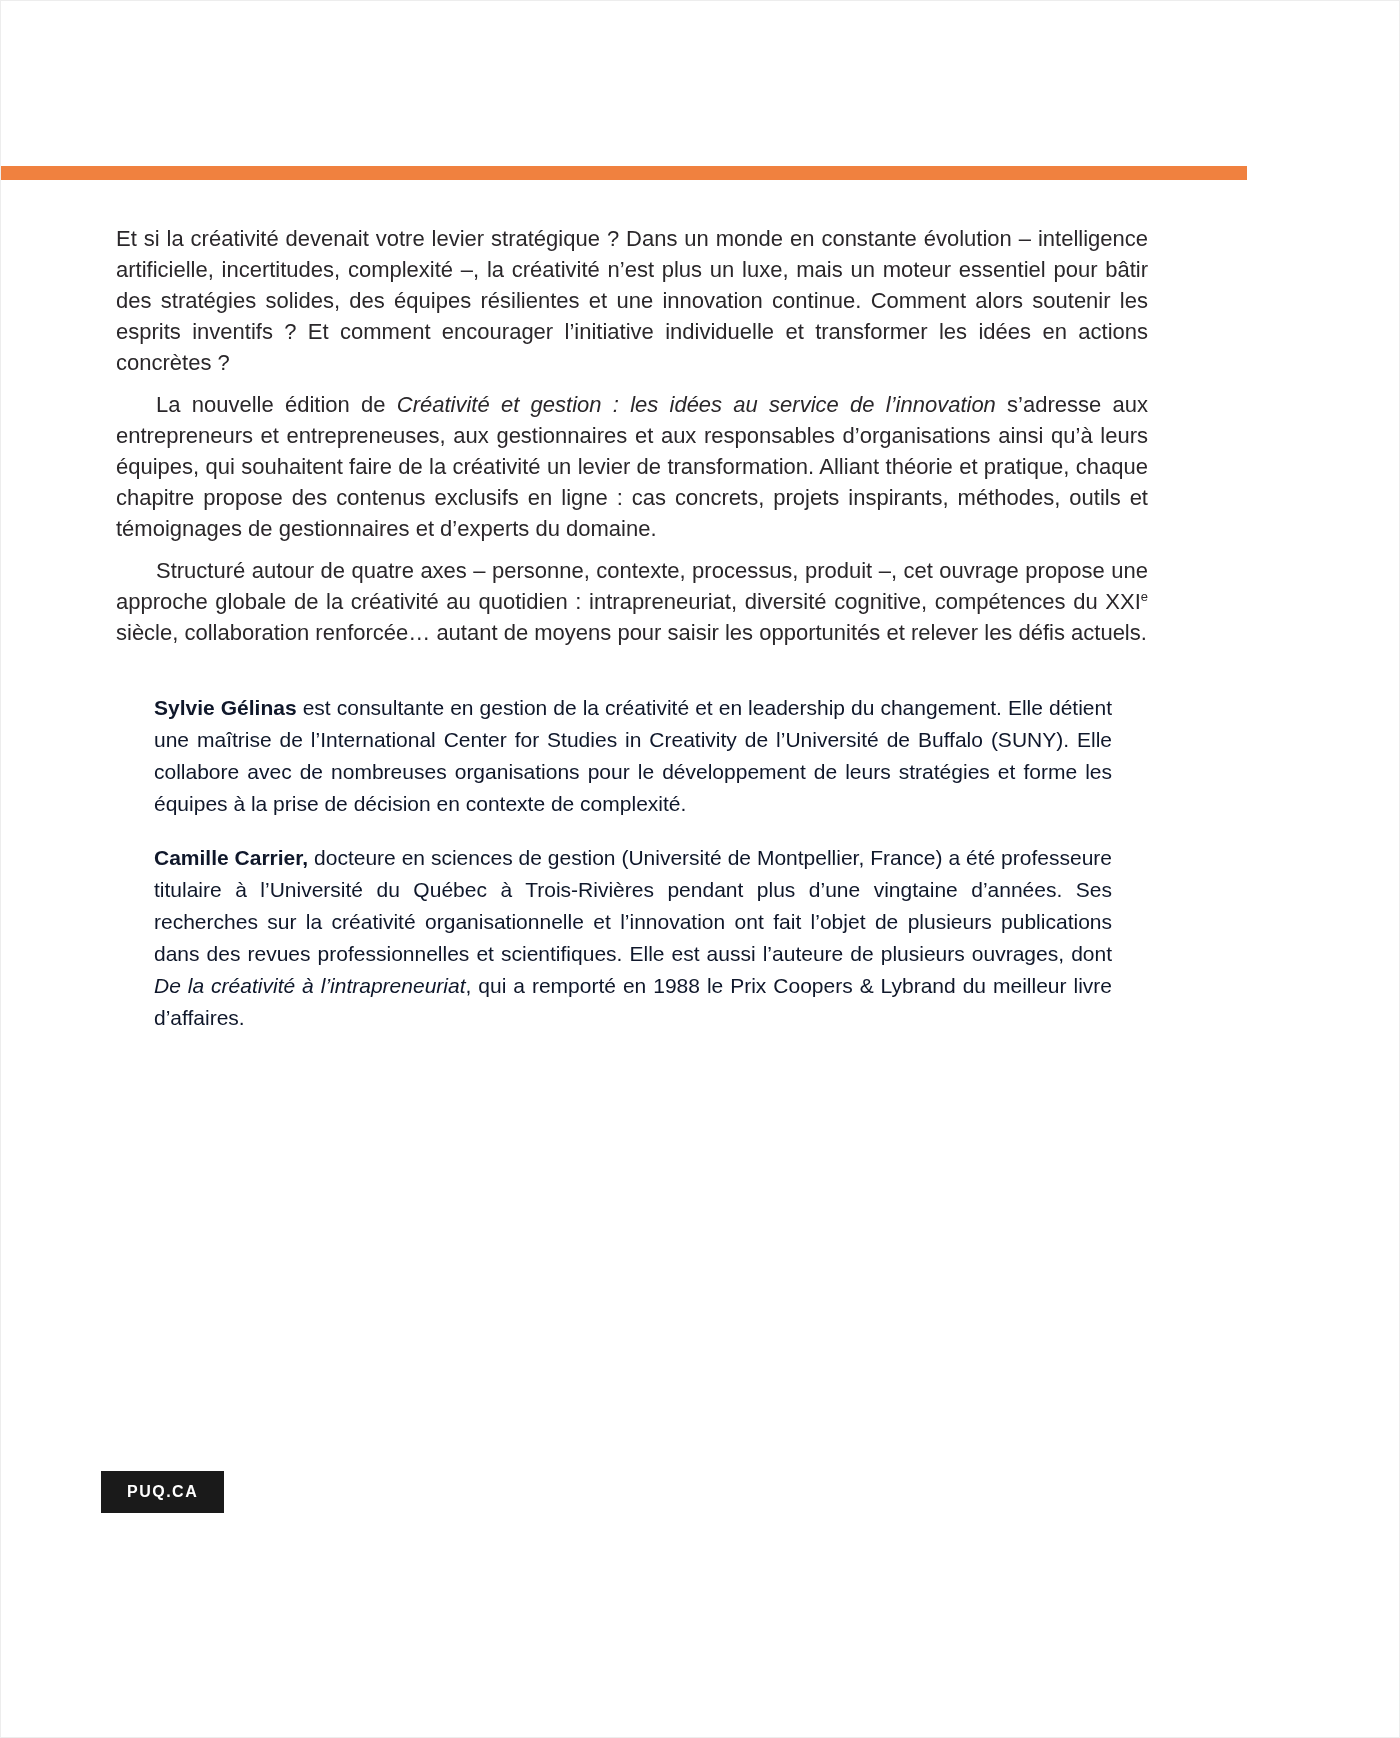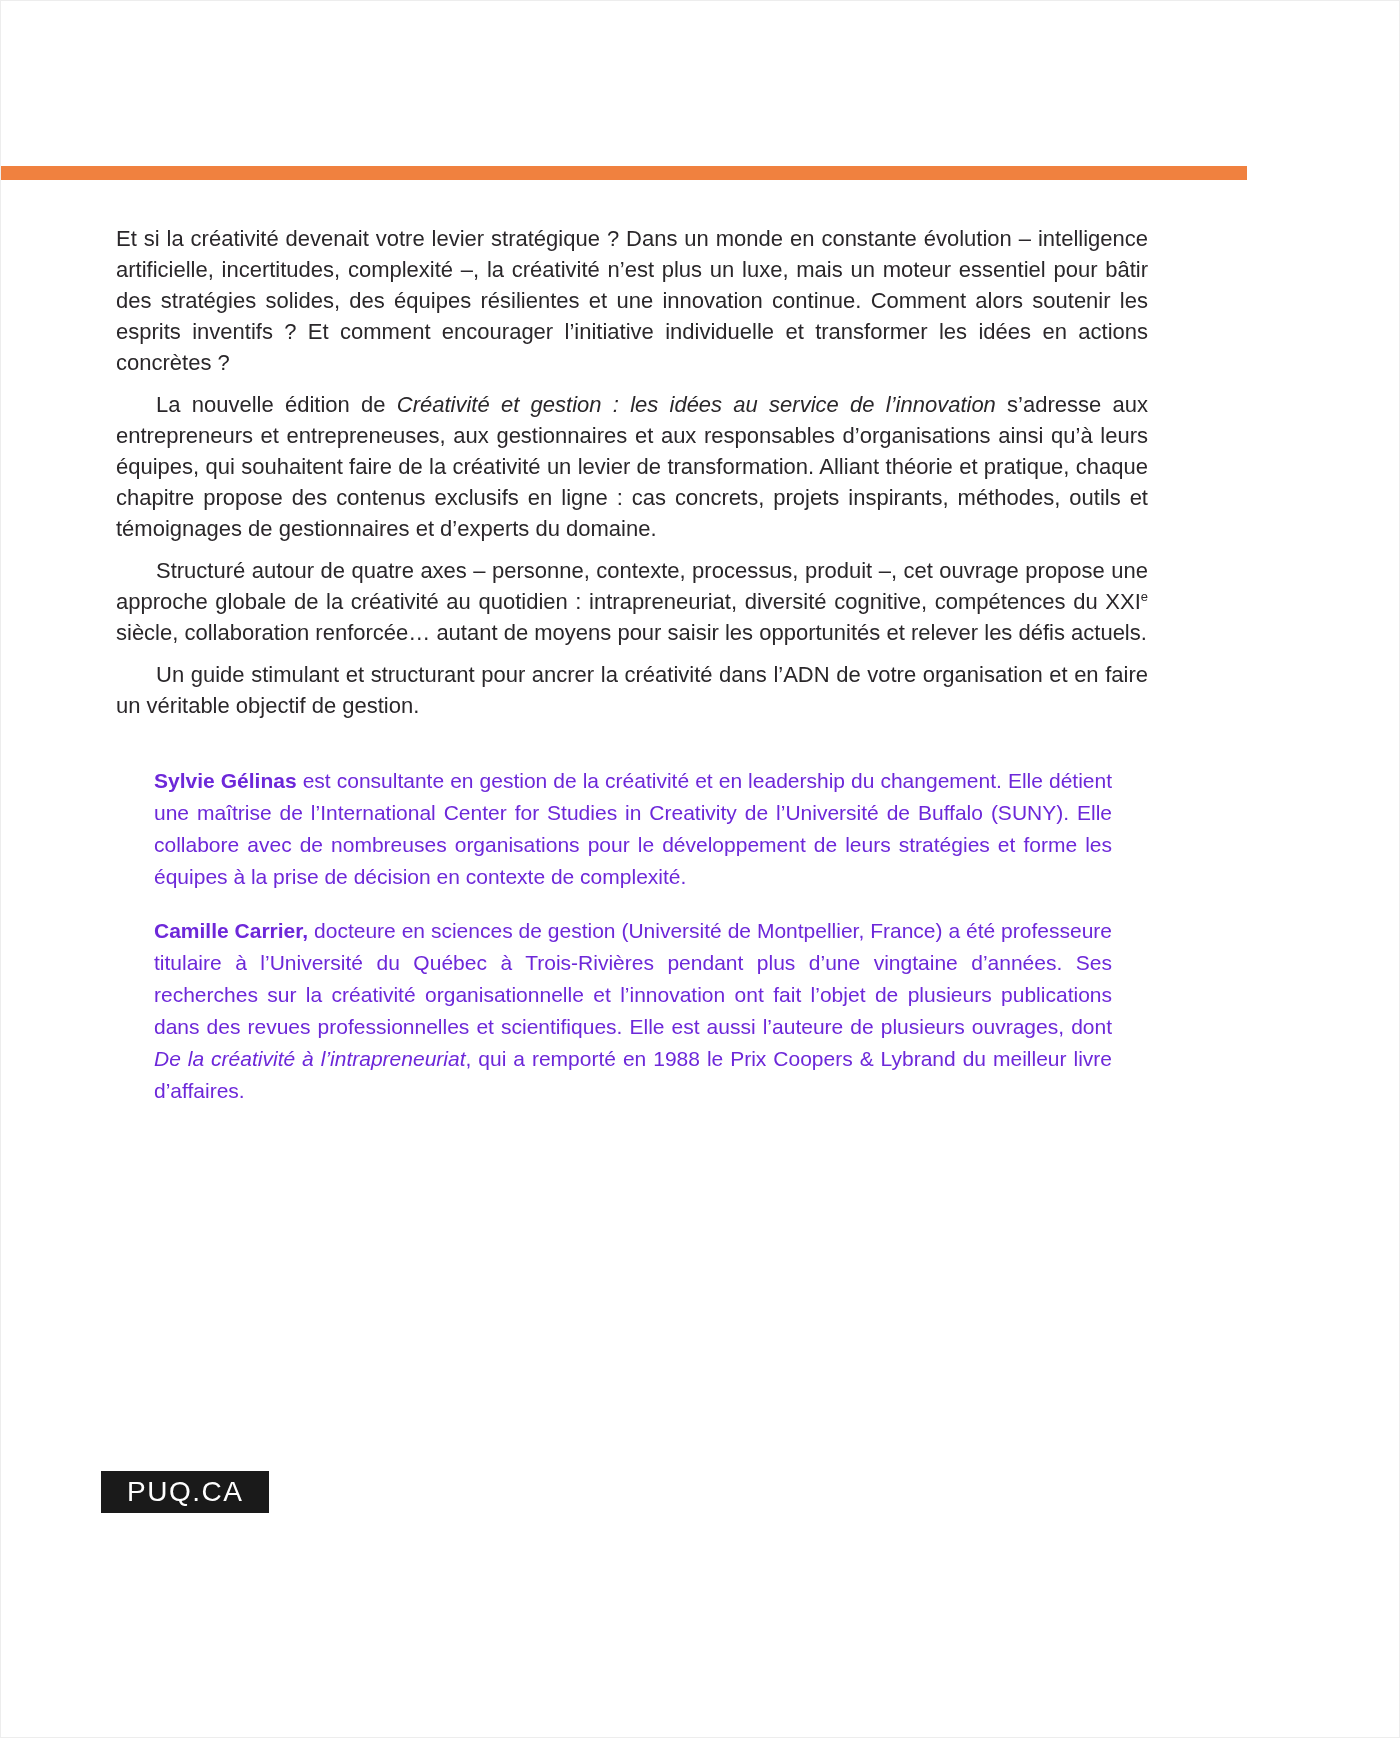--- a/index.html
+++ b/index.html
@@ -48,49 +48,48 @@
   .bios {
     margin-top: 44px;
     margin-left: 38px;
     width: 958px;
   }
   .bios p.bio-par {
     margin: 0 0 22px 0;
     font-size: 21px;
     line-height: 32px;
     text-align: justify;
-    color: #6d28d9;
+    color: #0f172a;
   }
   .publisher-badge {
     position: absolute;
     left: 100px;
     top: 1470px;
     height: 42px;
     background: #1a1a1a;
     color: #ffffff;
     display: inline-flex;
     align-items: center;
     padding: 0 26px;
-    font-size: 28px;
-    font-weight: normal;
+    font-size: 16px;
+    font-weight: bold;
     letter-spacing: 1.5px;
   }
 </style>
 </head>
 <body>
 
 <div class="page">
 
   <div class="accent-bar" style="background: rgb(240, 129, 63);"></div>
 
   <div class="content">
     <p class="body-par"><span>Et si la créativité devenait votre levier stratégique ? Dans un monde en constante évolution – intelligence artificielle, incertitudes, complexité –, la créativité n’est plus un luxe, mais un moteur essentiel pour bâtir des stratégies solides, des équipes résilientes et une innovation continue. Comment alors soutenir les esprits inventifs ? Et comment encourager l’initiative individuelle et transformer les idées en actions concrètes ?</span></p>
     <p class="body-par indent"><span>La nouvelle édition de </span><span style="font-style: italic;">Créativité et gestion : les idées au service de l’innovation</span><span> s’adresse aux entrepreneurs et entrepreneuses, aux gestionnaires et aux responsables d’organisations ainsi qu’à leurs équipes, qui souhaitent faire de la créativité un levier de transformation. Alliant théorie et pratique, chaque chapitre propose des contenus exclusifs en ligne : cas concrets, projets inspirants, méthodes, outils et témoignages de gestionnaires et d’experts du domaine.</span></p>
     <p class="body-par indent"><span>Structuré autour de quatre axes – personne, contexte, processus, produit –, cet ouvrage propose une approche globale de la créativité au quotidien : intrapreneuriat, diversité cognitive, compétences du XXI</span><sup>e</sup><span> siècle, collaboration renforcée… autant de moyens pour saisir les opportunités et relever les défis actuels.</span></p>
-    <p class="body-par indent"><span>Un guide stimulant et structurant pour ancrer la créativité dans l’ADN de votre organisation et en faire un véritable objectif de gestion.</span></p>
 
     <div class="bios">
       <p class="bio-par"><span style="font-weight: bold;">Sylvie Gélinas</span><span> est consultante en gestion de la créativité et en leadership du changement. Elle détient une maîtrise de l’International Center for Studies in Creativity de l’Université de Buffalo (SUNY). Elle collabore avec de nombreuses organisations pour le développement de leurs stratégies et forme les équipes à la prise de décision en contexte de complexité.</span></p>
       <p class="bio-par"><span style="font-weight: bold;">Camille Carrier,</span><span> docteure en sciences de gestion (Université de Montpellier, France) a été professeure titulaire à l’Université du Québec à Trois-Rivières pendant plus d’une vingtaine d’années. Ses recherches sur la créativité organisationnelle et l’innovation ont fait l’objet de plusieurs publications dans des revues professionnelles et scientifiques. Elle est aussi l’auteure de plusieurs ouvrages, dont </span><span style="font-style: italic;">De la créativité à l’intrapreneuriat</span><span>, qui a remporté en 1988 le Prix Coopers &amp; Lybrand du meilleur livre d’affaires.</span></p>
     </div>
   </div>
 
   <div class="publisher-badge" style="background: rgb(26, 26, 26); color: rgb(255, 255, 255);">
     <span>PUQ.CA</span>
   </div>

